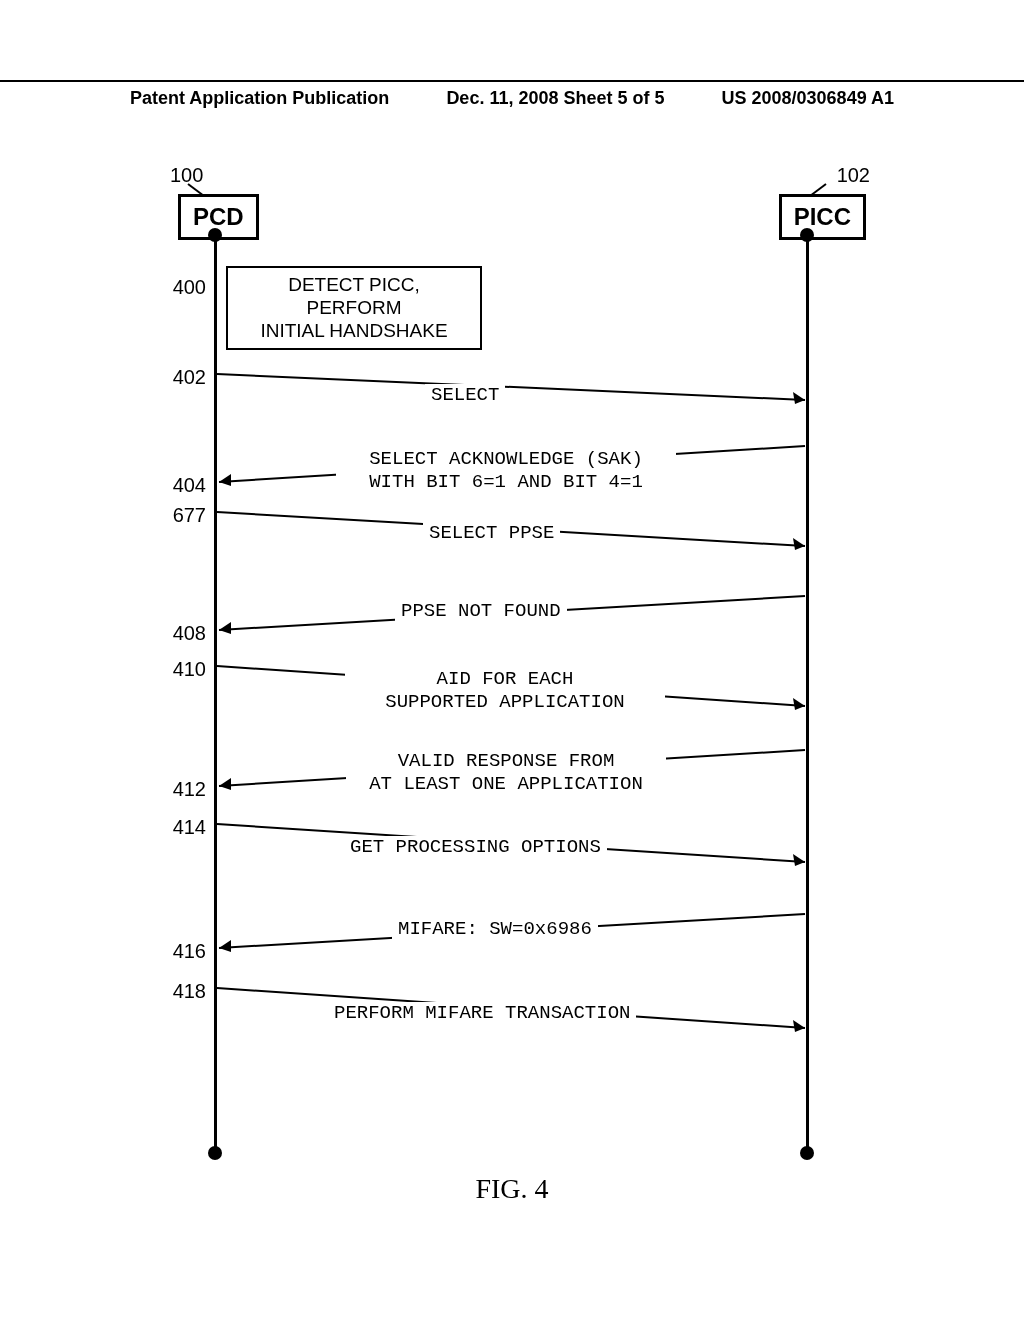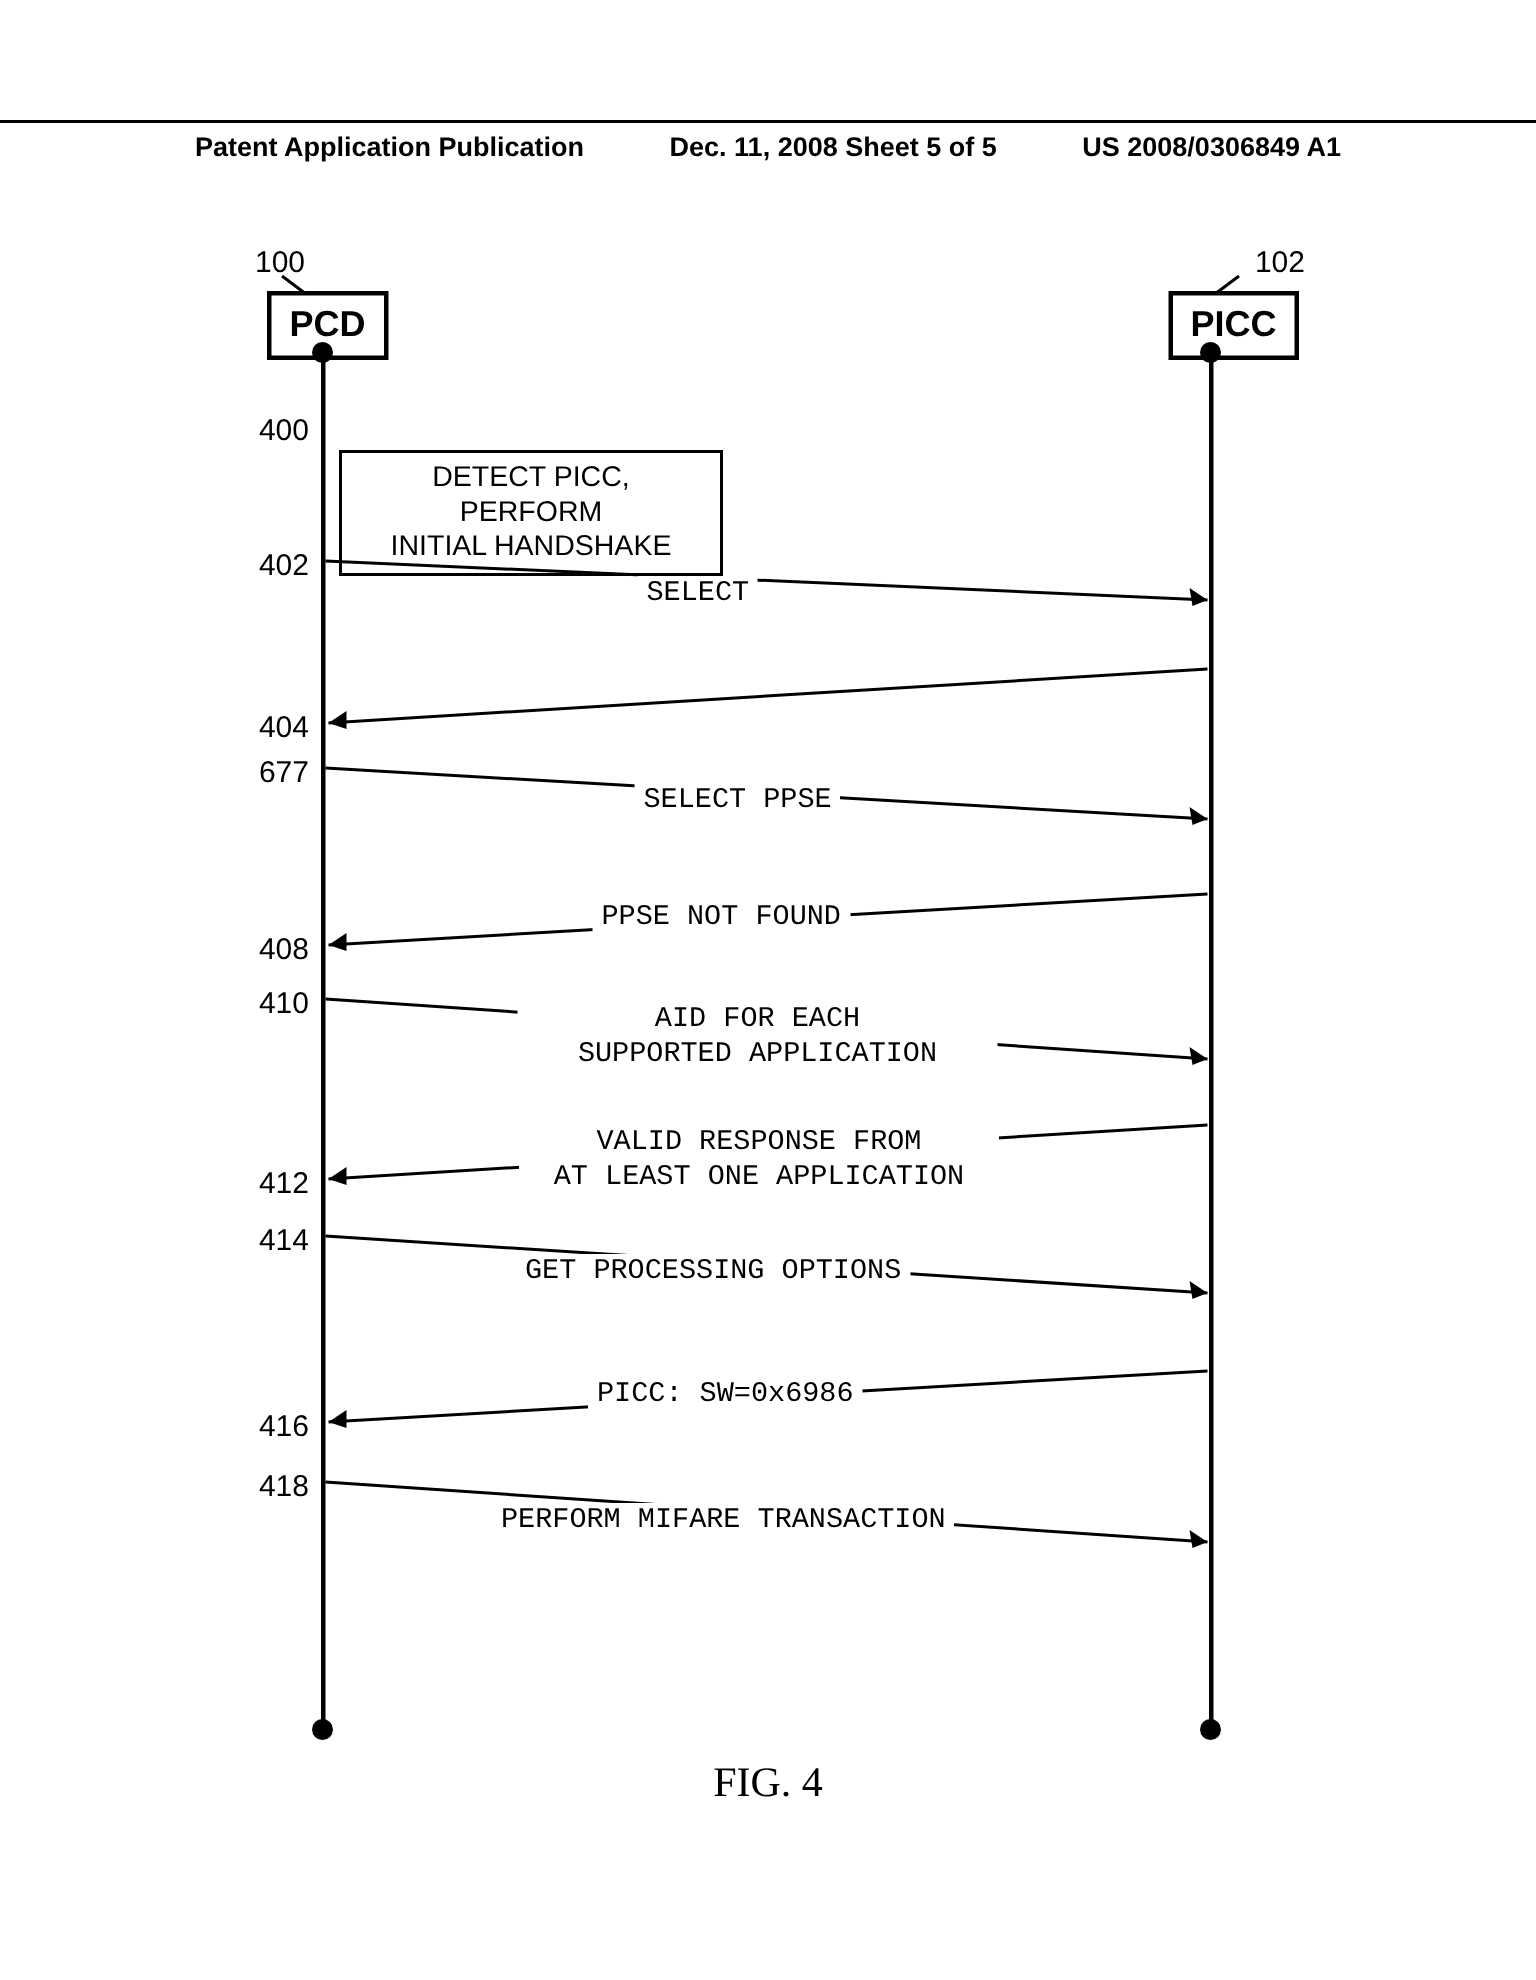--- a/index.html
+++ b/index.html
@@ -80,21 +80,20 @@
       border-radius: 50%;
     }
     .step-box {
       position: absolute;
       border: 2px solid black;
       background: white;
       font-size: 19px;
       text-align: center;
       padding: 6px 12px;
       line-height: 1.2;
-      margin-top: 34px;
     }
     .step-label {
       position: absolute;
       font-size: 20px;
       text-align: right;
       width: 48px;
     }
     .msg-label {
       position: absolute;
       font-size: 19px;
@@ -168,20 +167,24 @@
     <line x1="0" y1="4" x2="588" y2="30" stroke="black" stroke-width="2"></line>
     <polygon points="588,30 576,22 578,34" fill="black"></polygon>
   </svg>
   <div class="msg-label" style="top:214px; left:255px;">SELECT</div>
 
   <div class="step-label" style="top:304px; left:-12px;">404</div>
   <svg class="arrow" style="left:47px; top:272px;" width="590" height="46">
     <line x1="588" y1="4" x2="2" y2="40" stroke="black" stroke-width="2"></line>
     <polygon points="2,40 14,32 14,44" fill="black"></polygon>
   </svg>
+  <div class="msg-label" style="top:278px; left:166px; width:340px;">
+    <span>SELECT ACKNOWLEDGE (SAK)</span><br>
+    <span>WITH BIT 6=1 AND BIT 4=1</span>
+  </div>
 
   <div class="step-label" style="top:334px; left:-12px;">677</div>
   <svg class="arrow" style="left:47px; top:338px;" width="590" height="46">
     <line x1="0" y1="4" x2="588" y2="38" stroke="black" stroke-width="2"></line>
     <polygon points="588,38 576,30 578,42" fill="black"></polygon>
   </svg>
   <div class="msg-label" style="top:352px; left:253px;">SELECT PPSE</div>
 
   <div class="step-label" style="top:452px; left:-12px;">408</div>
   <svg class="arrow" style="left:47px; top:422px;" width="590" height="46">
@@ -215,21 +218,21 @@
     <line x1="0" y1="4" x2="588" y2="42" stroke="black" stroke-width="2"></line>
     <polygon points="588,42 576,34 578,46" fill="black"></polygon>
   </svg>
   <div class="msg-label" style="top:666px; left:174px;">GET PROCESSING OPTIONS</div>
 
   <div class="step-label" style="top:770px; left:-12px;">416</div>
   <svg class="arrow" style="left:47px; top:740px;" width="590" height="44">
     <line x1="588" y1="4" x2="2" y2="38" stroke="black" stroke-width="2"></line>
     <polygon points="2,38 14,30 14,42" fill="black"></polygon>
   </svg>
-  <div class="msg-label" style="top:748px; left:222px;">PICC: SW=0x6986</div>
+  <div class="msg-label" style="top:748px; left:222px;">MIFARE: SW=0x6986</div>
 
   <div class="step-label" style="top:810px; left:-12px;text-align:right;">418</div>
   <svg class="arrow" style="left:47px; top:814px;" width="590" height="50">
     <line x1="0" y1="4" x2="588" y2="44" stroke="black" stroke-width="2"></line>
     <polygon points="588,44 576,36 578,48" fill="black"></polygon>
   </svg>
   <div class="msg-label" style="top:832px; left:158px;">PERFORM MIFARE TRANSACTION</div>
 
 </div>
 

